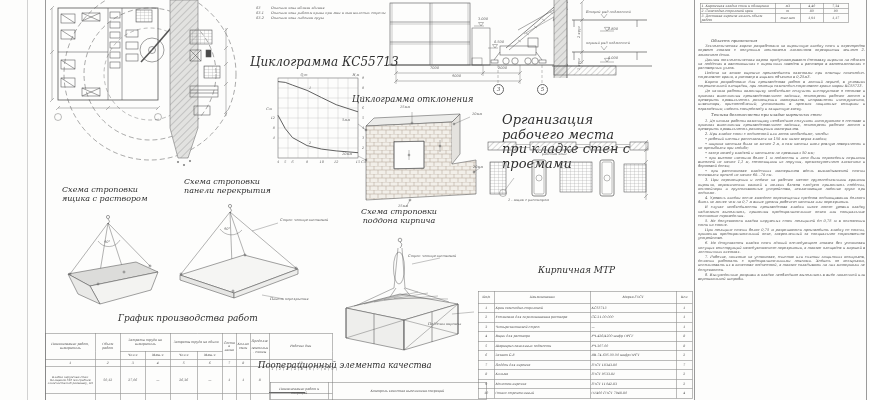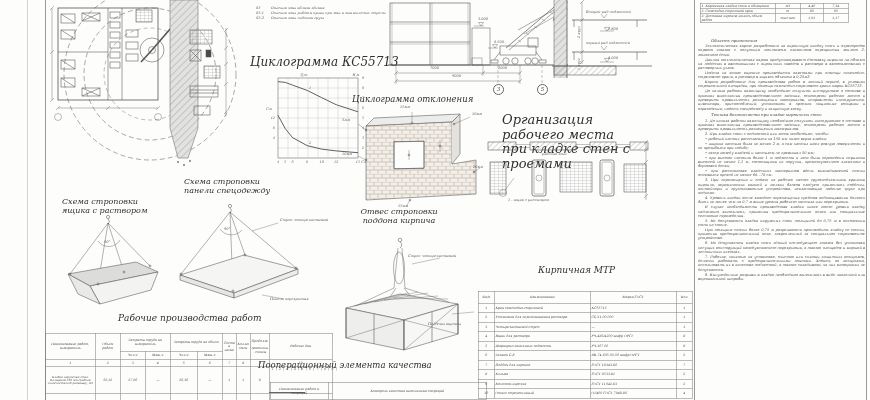--- a/index.html
+++ b/index.html
@@ -404,42 +404,42 @@
       <div class="para">4. Уровень кладки после каждого перемещения средств подмащивания должен быть не менее чем на 0,7 м выше уровня рабочего настила или перекрытия.</div>
       <div class="para">В случае необходимости производства кладки ниже этого уровня кладку надлежит выполнять, применяя предохранительные пояса или специальные сетчатые ограждения.</div>
       <div class="para">5. Не допускается кладка наружных стен толщиной до 0,75 м в положении стоя на стене.</div>
       <div class="para">При толщине стены более 0,75 м разрешается производить кладку со стены, применяя предохранительный пояс, закрепленный за специальное страховочное устройство.</div>
       <div class="para">6. Не допускается кладка стен зданий последующего этажа без установки несущих конструкций междуэтажного перекрытия, а также площадок и маршей в лестничных клетках.</div>
       <div class="para">7. Рабочие, занятые на установке, очистке или снятии защитных козырьков, должны работать с предохранительными поясами. Ходить по козырькам, использовать их в качестве подмостей, а также складывать на них материалы не допускается.</div>
       <div class="para">8. Вынужденные разрывы в кладке необходимо выполнять в виде наклонной или вертикальной штрабы.</div>
     </div>
 </div>
 
-<div class="ttl" style="left:62px;top:198px;font-size:8px;width:92px">Схема строповки ящика с раствором</div>
+<div class="ttl" style="left:62px;top:186px;font-size:8px;width:92px">Схема строповки ящика с раствором</div>
 <svg style="left:56px;top:214px" width="115" height="100" viewBox="0 0 115 100">
   <g class="sline">
     <circle cx="52" cy="3" r="1.6"></circle>
       <path d="M52,5 q3,2 0,5"></path>
     <line x1="52" y1="9" x2="14" y2="60" stroke-width=".45"></line>
     <line x1="52" y1="9" x2="42" y2="70" stroke-width=".45"></line>
     <line x1="52" y1="9" x2="68" y2="58" stroke-width=".45"></line>
     <line x1="52" y1="9" x2="94" y2="52" stroke-width=".45"></line>
     <path d="M42,27 A13 13 0 0 0 64,26" stroke-width=".4"></path>
     <path d="M12,60 L80,48 L102,58 L34,72 Z" fill="#dcdcda"></path>
     <path d="M34,72 L102,58 L95,76 L44,90 Z" fill="#f3f3f1"></path>
     <path d="M12,60 L34,72 L44,90 L22,80 Z" fill="#e9e9e7"></path>
     <circle cx="14" cy="60" r="1"></circle>
       <circle cx="42" cy="70" r="1"></circle>
       <circle cx="68" cy="58" r="1"></circle>
       <circle cx="94" cy="52" r="1"></circle>
   </g>
 </svg>
 <span class="lbl" style="left:104px;top:240px">90°</span>
 
-<div class="ttl" style="left:184px;top:178px;font-size:8px;width:95px">Схема строповки панели спецодежду</div>
+<div class="ttl" style="left:184px;top:178px;font-size:8px;width:95px">Схема строповки панели перекрытия</div>
 <svg style="left:172px;top:203px" width="135" height="105" viewBox="0 0 135 105">
   <g class="sline">
     <circle cx="58" cy="3" r="1.6"></circle>
       <path d="M58,5 q3,2 0,5"></path>
     <line x1="58" y1="9" x2="9" y2="71" stroke-width=".45"></line>
     <line x1="58" y1="9" x2="61" y2="88" stroke-width=".45"></line>
     <line x1="58" y1="9" x2="124" y2="65" stroke-width=".45"></line>
     <line x1="58" y1="9" x2="73" y2="52" stroke-width=".45"></line>
     <path d="M48,26 A14 14 0 0 0 70,27" stroke-width=".4"></path>
     <path d="M8,72 L72,52 L126,66 L62,90 Z" fill="#f5f5f3"></path>
@@ -450,21 +450,21 @@
     <circle cx="9" cy="71" r="1"></circle>
       <circle cx="61" cy="88" r="1"></circle>
       <circle cx="124" cy="65" r="1"></circle>
       <circle cx="73" cy="52" r="1"></circle>
   </g>
 </svg>
 <span class="lbl" style="left:224px;top:227px">90°</span>
 <span class="lbl" style="left:280px;top:218px">Строп четырехветвевой</span>
 <span class="lbl" style="left:270px;top:297px">Панель перекрытия</span>
 
-<div class="ttl" style="left:344px;top:208px;font-size:8px;width:110px;text-align:center">Отвес строповки поддона кирпича</div>
+<div class="ttl" style="left:344px;top:208px;font-size:8px;width:110px;text-align:center">Схема строповки поддона кирпича</div>
 <svg style="left:322px;top:236px" width="160" height="130" viewBox="0 0 160 130">
   <g class="sline">
     <circle cx="78" cy="4" r="1.8"></circle>
       <path d="M78,6 q3.5,2.5 0,6"></path>
     <ellipse cx="77" cy="32" rx="5.5" ry="16" stroke-width=".45"></ellipse>
     <line x1="76" y1="12" x2="72" y2="52" stroke-width=".45"></line>
     <line x1="80" y1="12" x2="83" y2="52" stroke-width=".45"></line>
     <line x1="72" y1="52" x2="29" y2="72" stroke-width=".45"></line>
     <line x1="83" y1="52" x2="127" y2="66" stroke-width=".45"></line>
     <line x1="74" y1="52" x2="58" y2="76" stroke-width=".45"></line>
@@ -482,21 +482,21 @@
     <line x1="82" y1="114" x2="136" y2="68" stroke-width=".4"></line>
     <line x1="82" y1="84" x2="136" y2="98" stroke-width=".4"></line>
     <line x1="24" y1="102" x2="82" y2="84" stroke-width=".4"></line>
     <line x1="90" y1="28" x2="118" y2="22" stroke-width=".35"></line>
     <line x1="130" y1="78" x2="152" y2="76" stroke-width=".35"></line>
   </g>
 </svg>
 <span class="lbl" style="left:408px;top:254px">Строп четырехветвевой</span>
 <span class="lbl" style="left:428px;top:322px">Поддоны кирпича</span>
 
-<div class="ttl" style="left:118px;top:313px;font-size:9px">Рабочие производства работ</div>
+<div class="ttl" style="left:118px;top:313px;font-size:9px">График производства работ</div>
 <div class="abs s50" style="left:45px;top:333px;width:580px">
   <table class="dtab" style="width:574px">
     <colgroup>
       <col style="width:100px">
         <col style="width:50px">
         <col style="width:50px">
         <col style="width:50px">
       <col style="width:54px">
         <col style="width:50px">
         <col style="width:28px">

